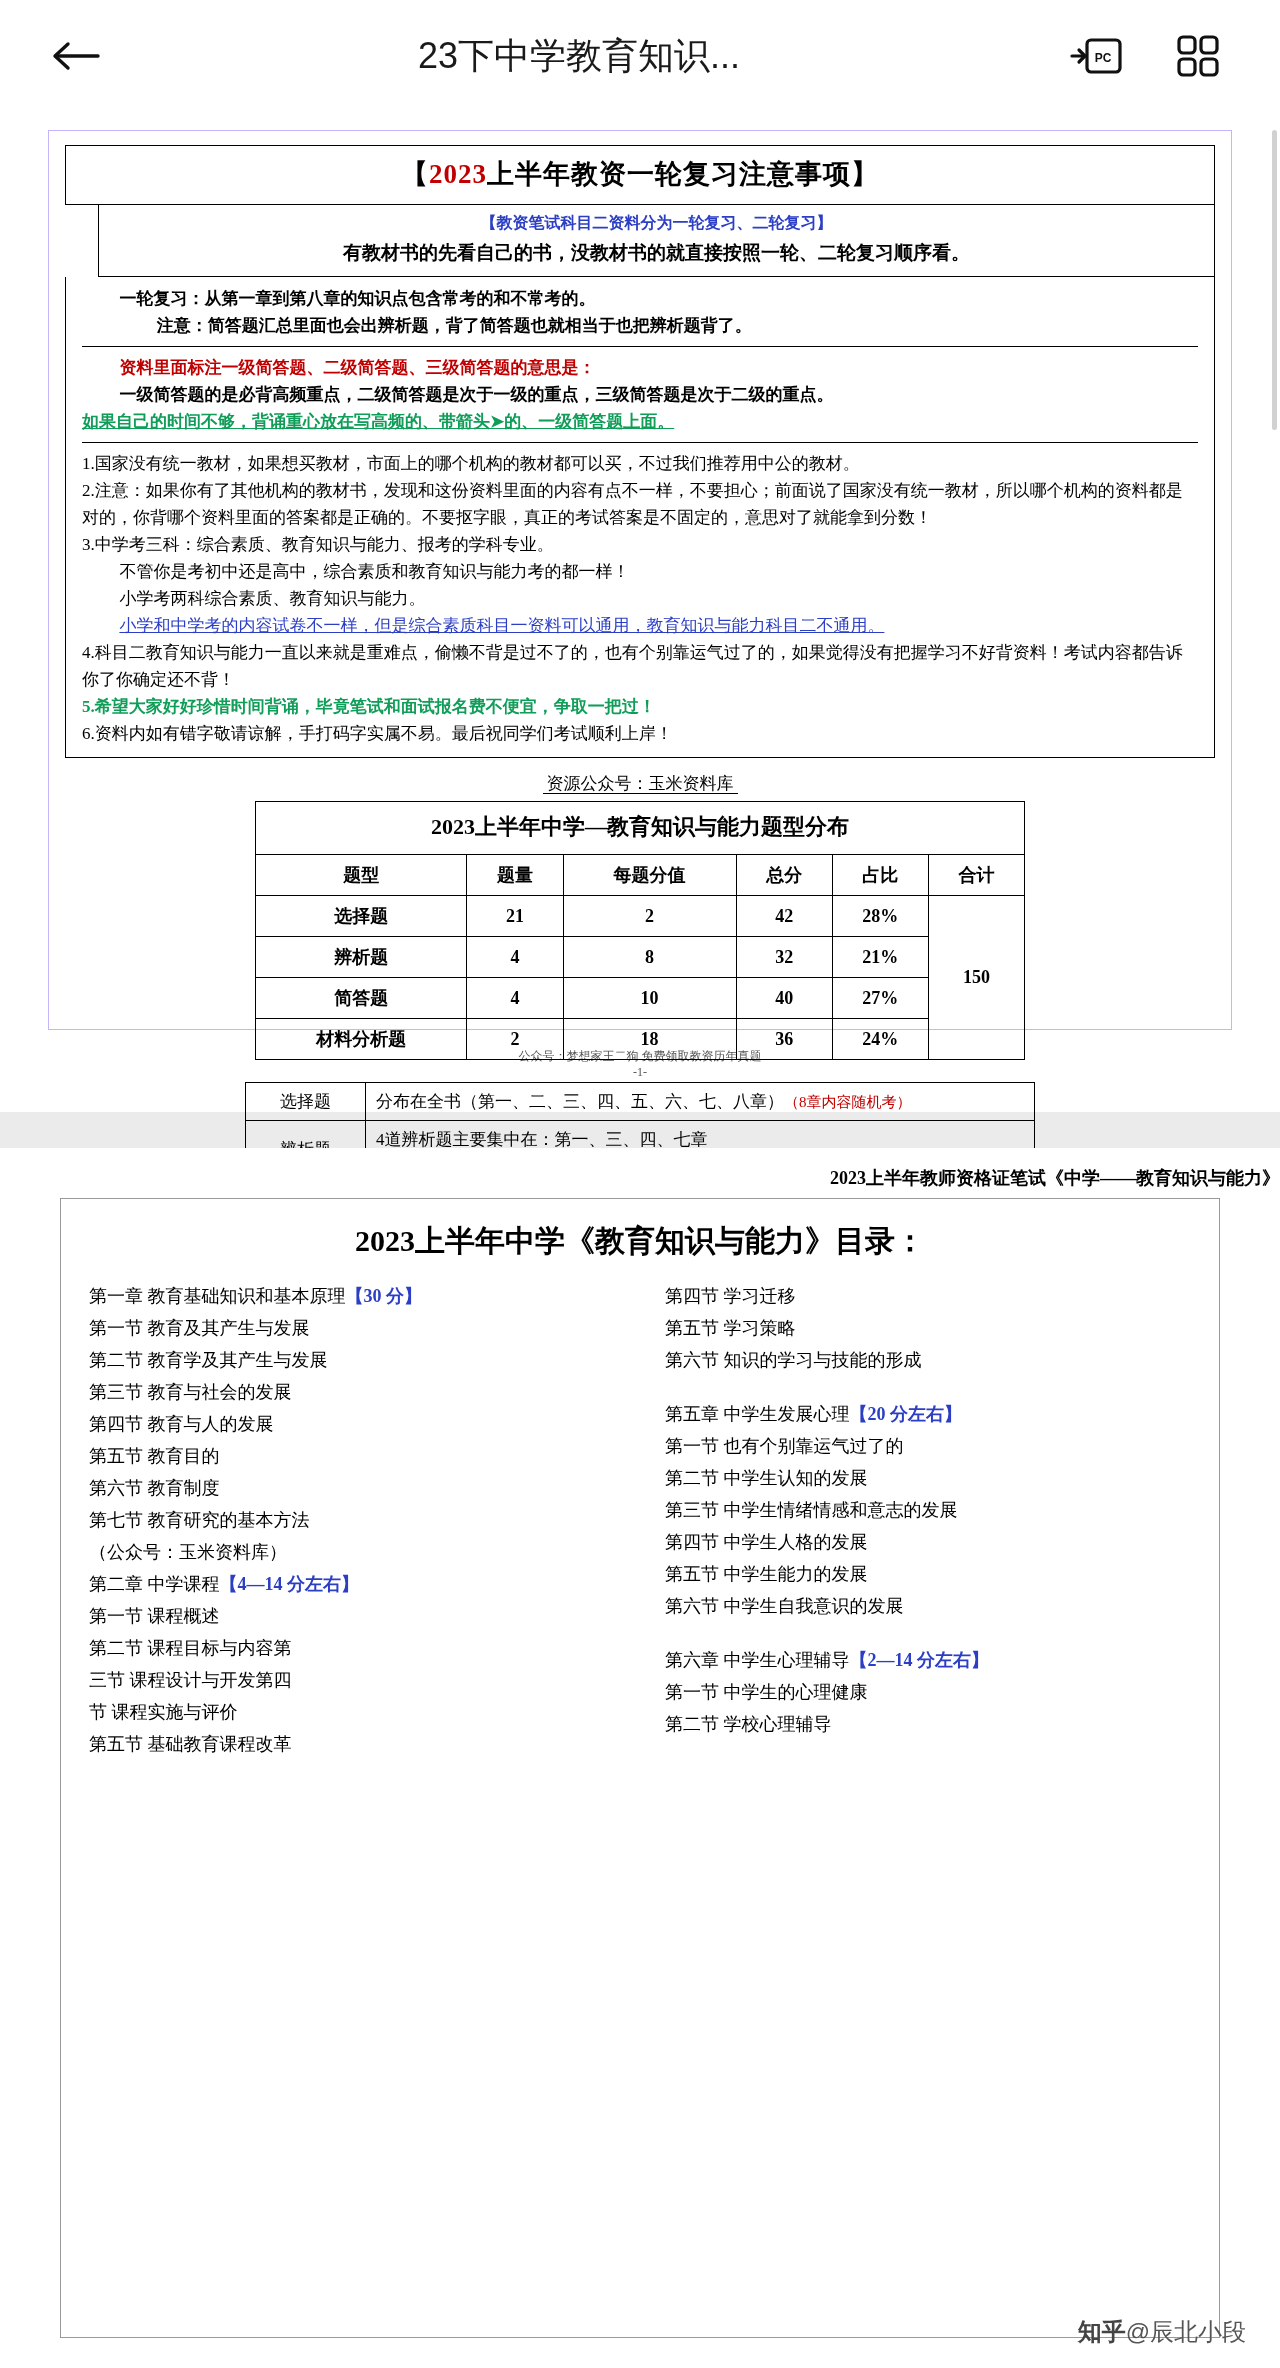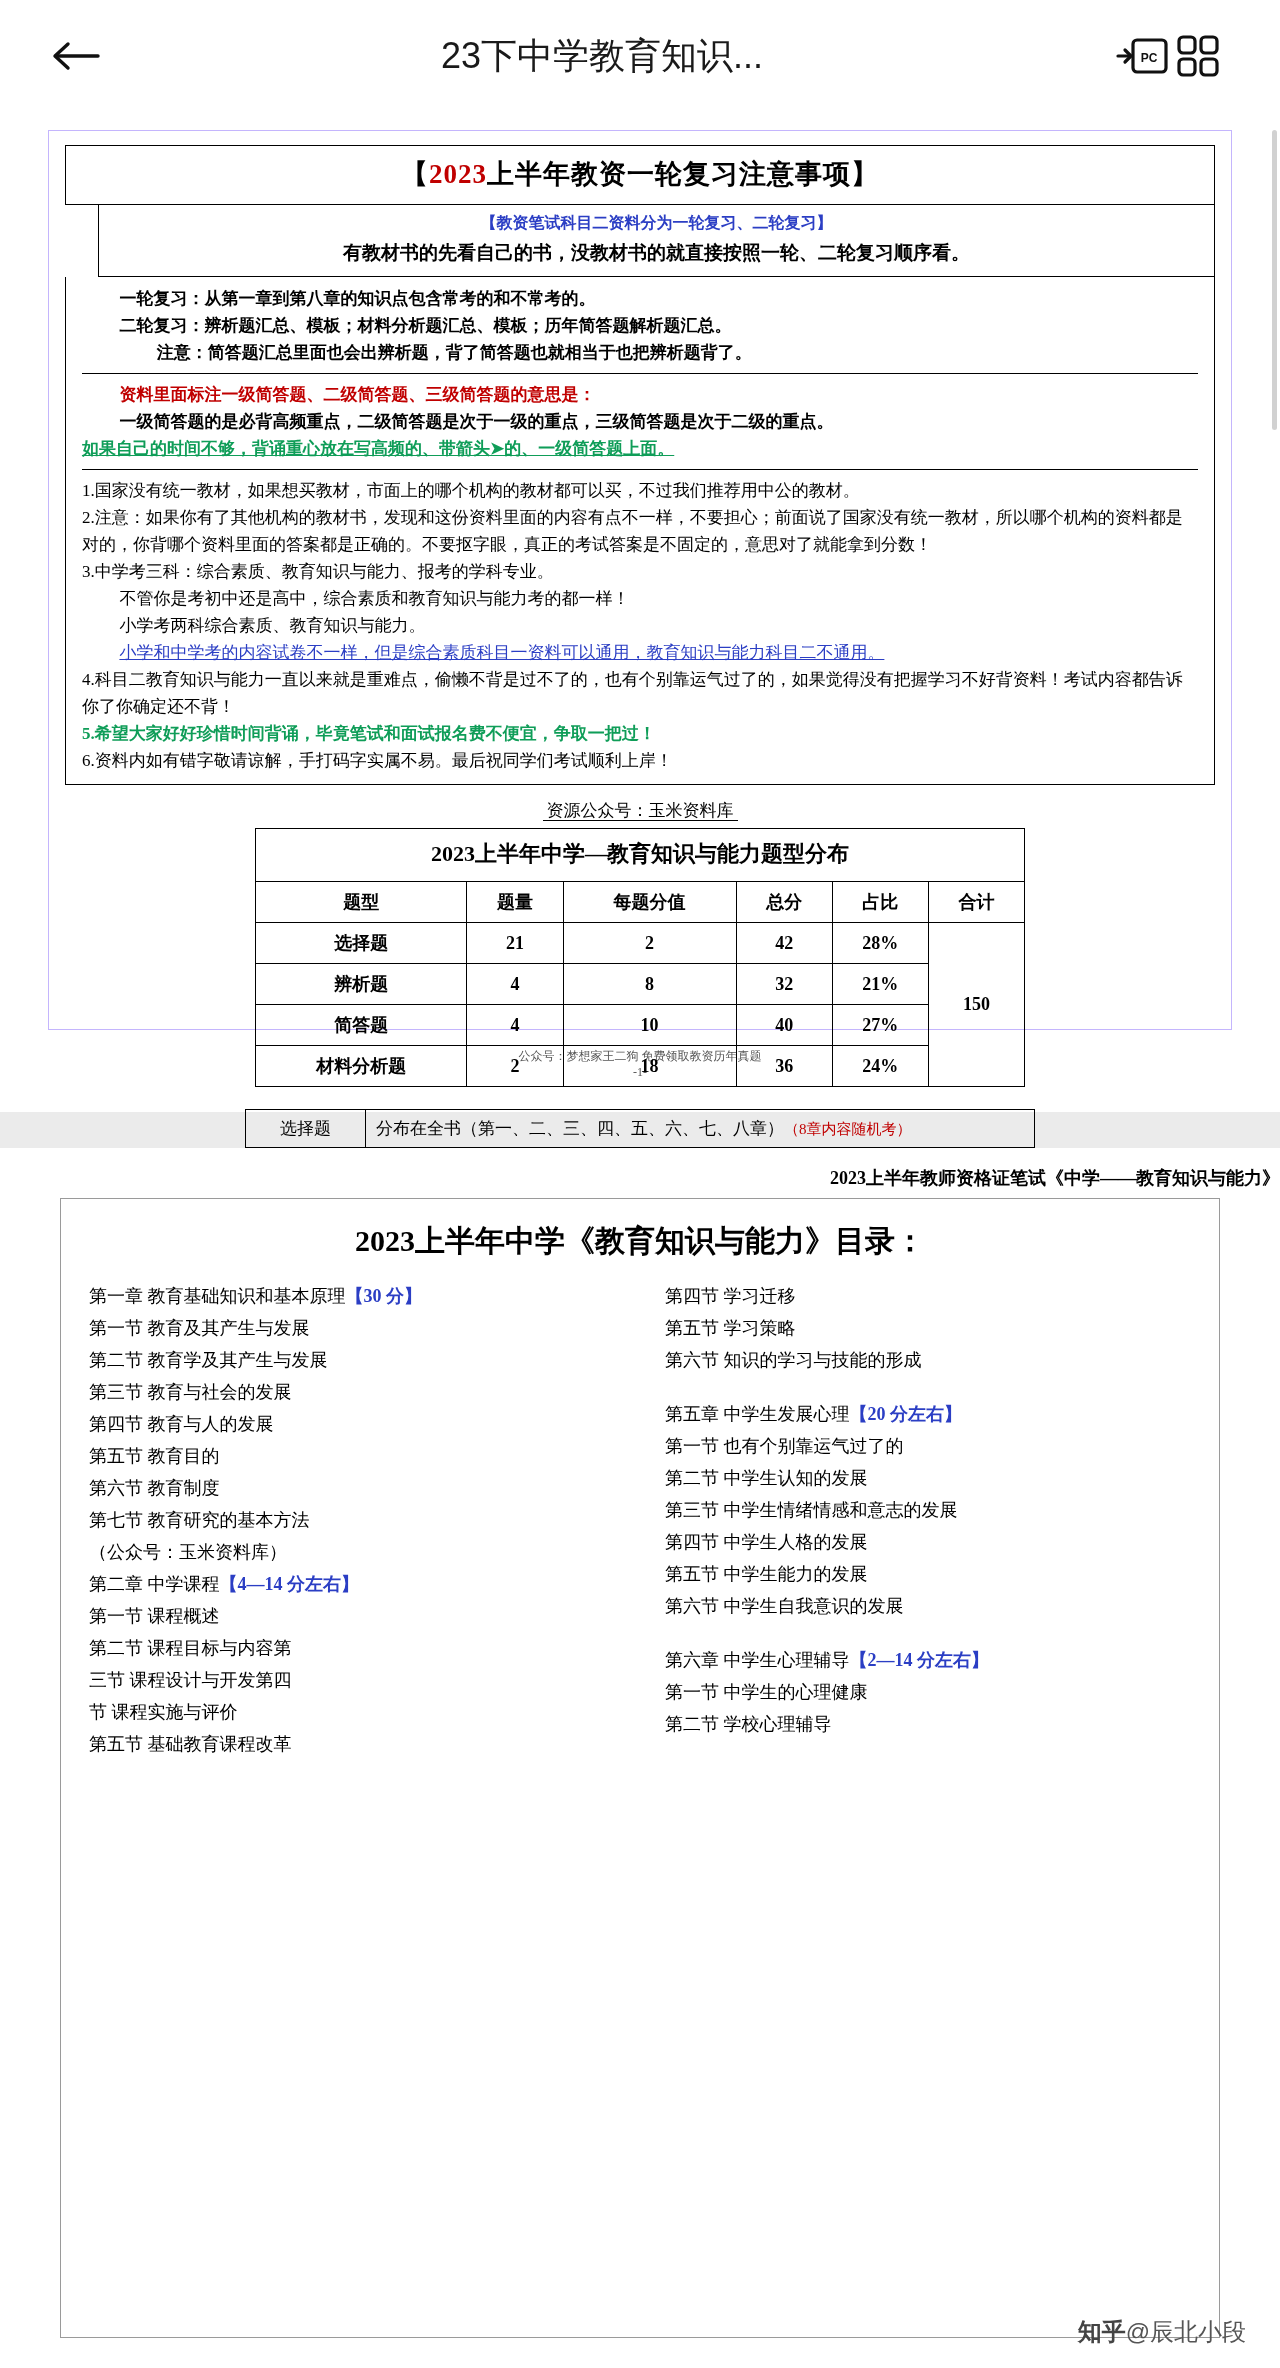--- a/index.html
+++ b/index.html
@@ -30,21 +30,21 @@
     text-align: center;
     font-size: 36px;
     color: #1a1a1a;
     font-weight: 500;
     white-space: nowrap;
     overflow: hidden;
     text-overflow: ellipsis;
     padding: 0 20px;
     margin-left: -20px;
   }
-  .topbar-actions { display: flex; align-items: center; margin-right: 14px; }
+  .topbar-actions { display: flex; align-items: center; gap: 46px; margin-right: 14px; }
   .icon-btn { width: 56px; height: 56px; display: flex; align-items: center; justify-content: center; cursor: pointer; }
 
   
   .pages { background: #ebebeb; padding: 0 0 0 0; }
 
   .page {
     background: #ffffff;
     width: 1280px;
     position: relative;
   }
@@ -238,21 +238,20 @@
           <span>【</span><span class="num">2023</span><span>上半年教资一轮复习注意事项】</span>
         </div>
 
         <div class="box-sub">
           <div class="l1">【教资笔试科目二资料分为一轮复习、二轮复习】</div>
           <div class="l2">有教材书的先看自己的书，没教材书的就直接按照一轮、二轮复习顺序看。</div>
         </div>
 
         <div class="box-body">
           <div class="ln ind2 bold">一轮复习：从第一章到第八章的知识点包含常考的和不常考的。</div>
-          <div class="ln ind2 bold">二轮复习：辨析题汇总、模板；材料分析题汇总、模板；历年简答题解析题汇总。</div>
           <div class="ln ind3 bold">注意：简答题汇总里面也会出辨析题，背了简答题也就相当于也把辨析题背了。</div>
 
           <div class="sep"></div>
 
           <div class="ln ind2 bold red">资料里面标注一级简答题、二级简答题、三级简答题的意思是：</div>
           <div class="ln ind2 bold">一级简答题的是必背高频重点，二级简答题是次于一级的重点，三级简答题是次于二级的重点。</div>
           <div class="ln bold green u">如果自己的时间不够，背诵重心放在写高频的、带箭头➤的、一级简答题上面。</div>
 
           <div class="sep"></div>
 

